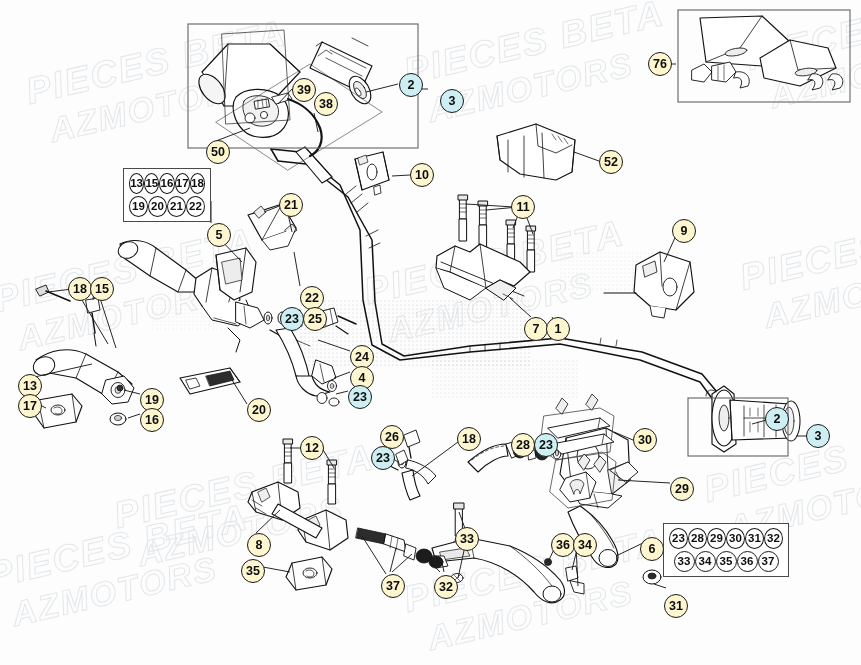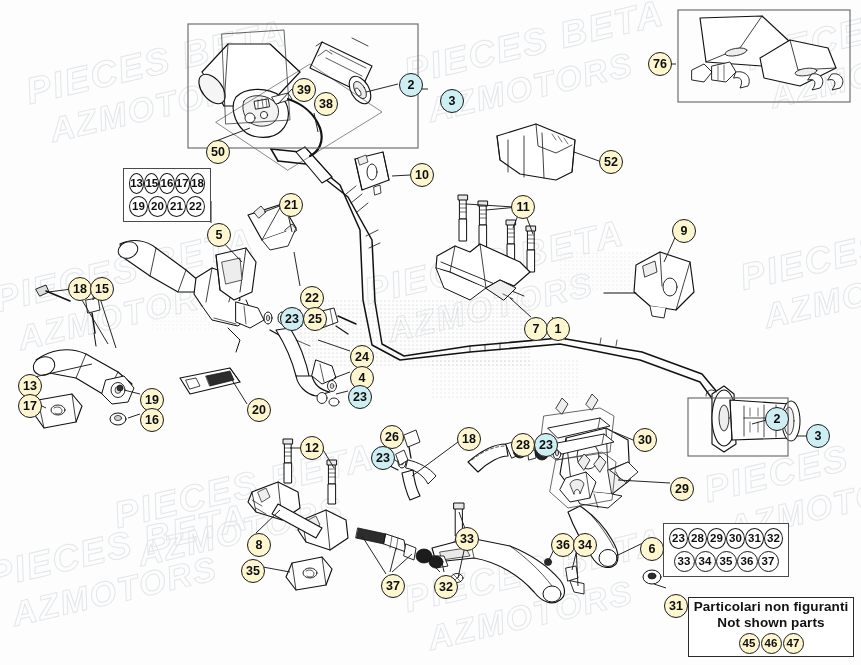--- a/index.html
+++ b/index.html
@@ -607,23 +607,14 @@
       </div>
       <div class="legend-row">
         <div class="callout plain sm">33</div>
         <div class="callout plain sm">34</div>
         <div class="callout plain sm">35</div>
         <div class="callout plain sm">36</div>
         <div class="callout plain sm">37</div>
       </div>
     </div>
 
-  <div class="notshown-box" style="left:688px;top:597px;width:166px;height:60px;">
-    <div class="line">Particolari non figuranti</div>
-    <div class="line">Not shown parts</div>
-    <div class="chips" id="notshown-chips">
-        <div class="callout sm">45</div>
-        <div class="callout sm">46</div>
-        <div class="callout sm">47</div>
-      </div>
-  </div>
 
 </div>
 
 </body></html>

